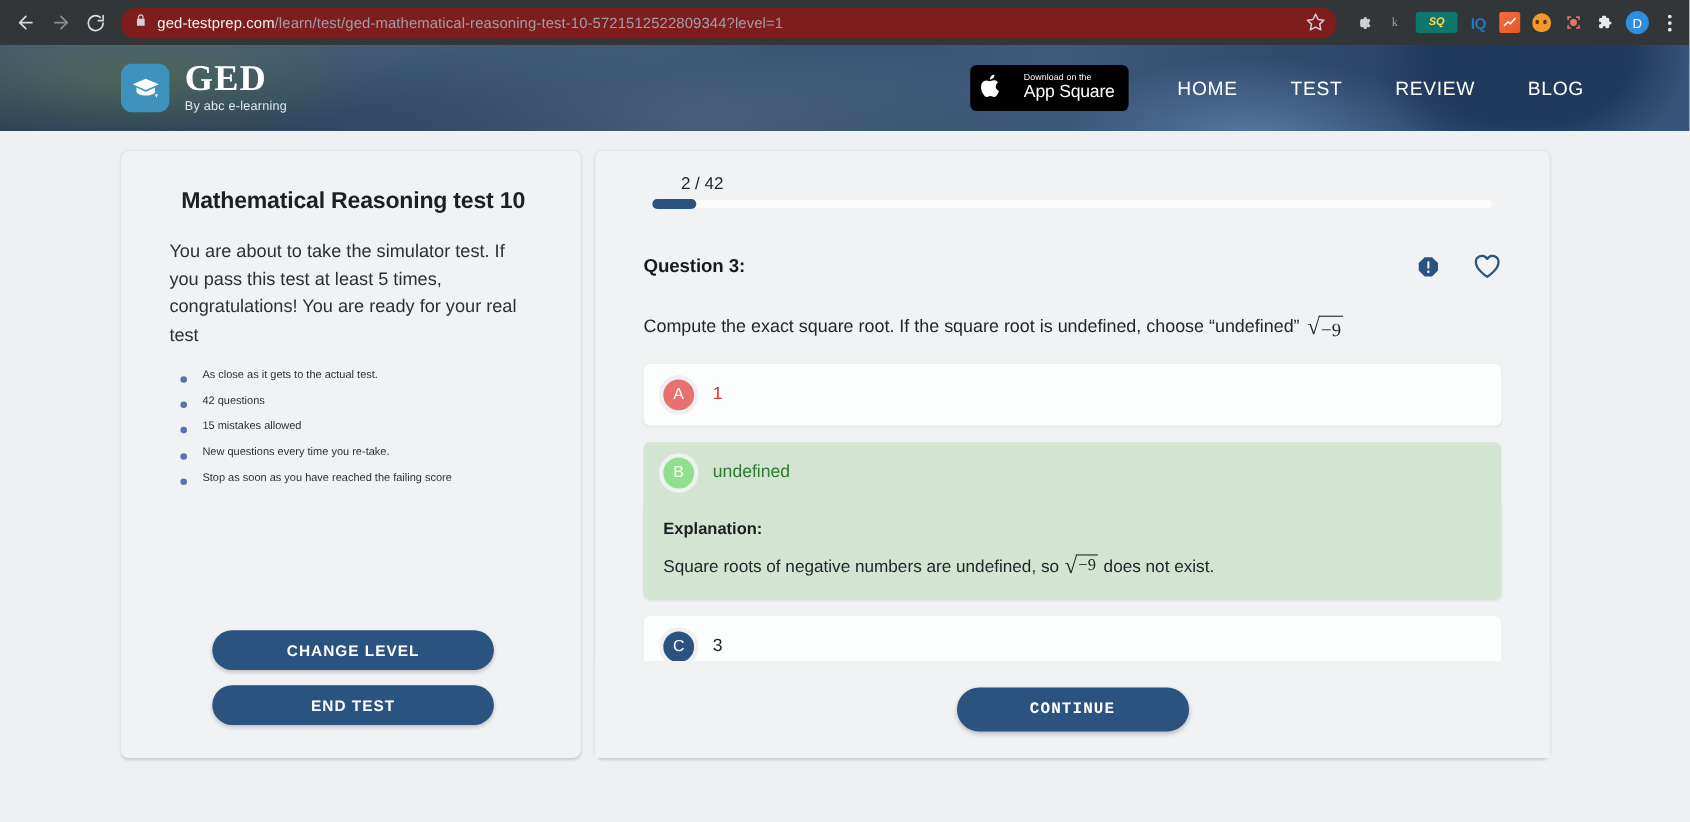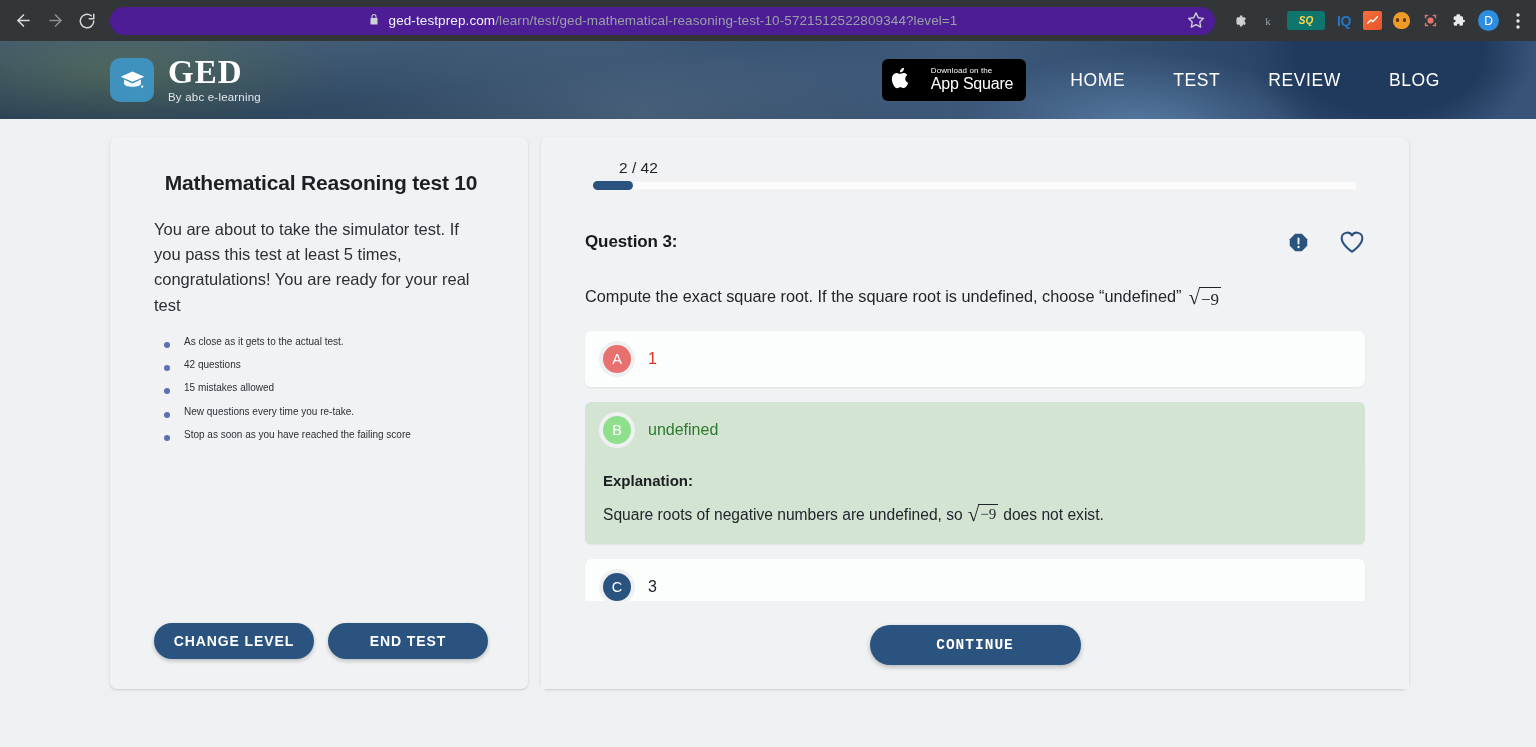--- a/index.html
+++ b/index.html
@@ -24,28 +24,27 @@
     display: flex; align-items: center; justify-content: center;
     color: #d7d9da;
     border-radius: 50%;
     flex: 0 0 auto;
   }
   .nav-btn.disabled { color: #8b8f92; }
   .nav-btn svg { display: block; }
   .omnibox {
     flex: 1 1 auto;
     height: 28px;
-    background: #4c1d95;
+    background: #7f1d1d;
     border-radius: 14px;
     display: flex; align-items: center;
     padding: 0 12px;
     margin: 0 6px 0 6px;
     min-width: 0;
     position: relative;
-    justify-content: center;
   }
   .lock-icon { margin-right: 9px; flex: 0 0 auto; }
   .url-text {
     font-size: 13.5px;
     color: #9aa0a6;
     white-space: nowrap;
     overflow: hidden;
     letter-spacing: 0.1px;
   }
   .url-text .host { color: #f1f3f4; font-weight: 500; }
@@ -230,21 +229,21 @@
     content: "";
     position: absolute;
     left: 8px; top: 7px;
     width: 6px; height: 6px;
     border-radius: 50%;
     background: #5a6fb5;
   }
   .panel-btns {
     margin-top: auto;
     padding-top: 36px;
-    display: flex; flex-direction: row; gap: 14px;
+    display: flex; flex-direction: column; gap: 14px;
     align-items: center;
     justify-content: flex-end;
   }
   .btn-primary {
     width: 256px;
     height: 36px;
     background: #2b5380;
     color: #fff;
     border: none;
     border-radius: 18px;

